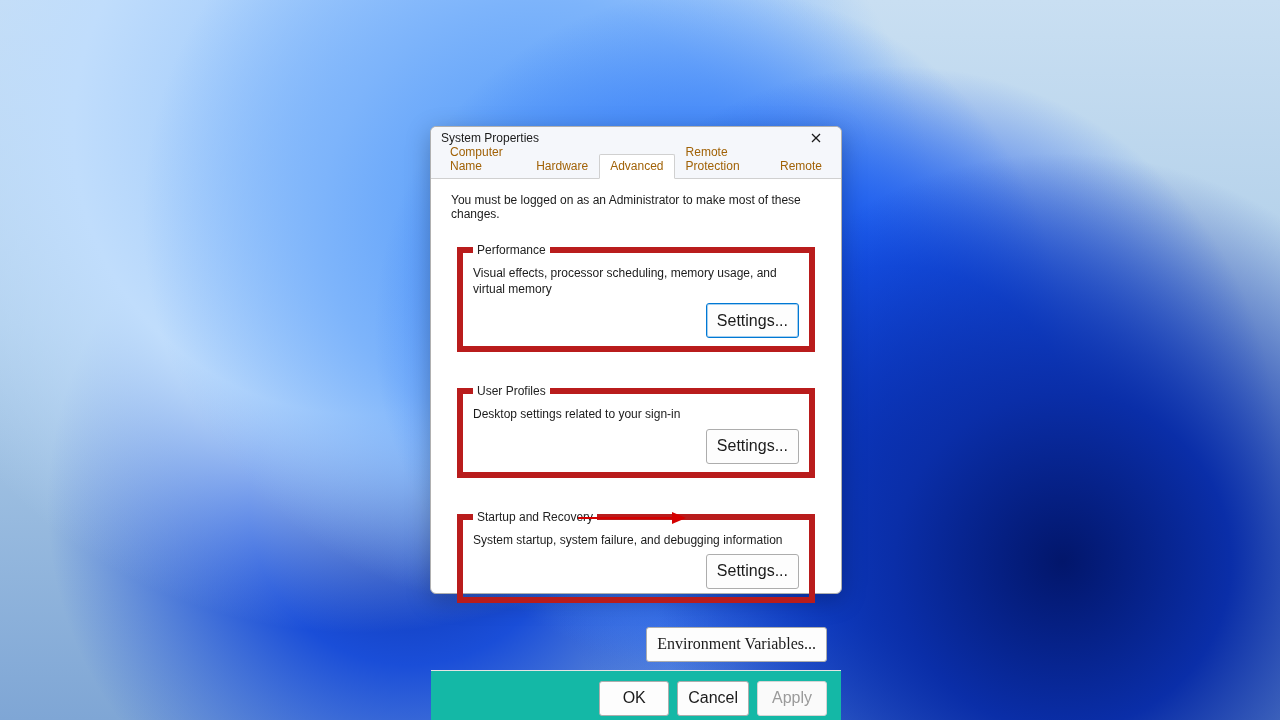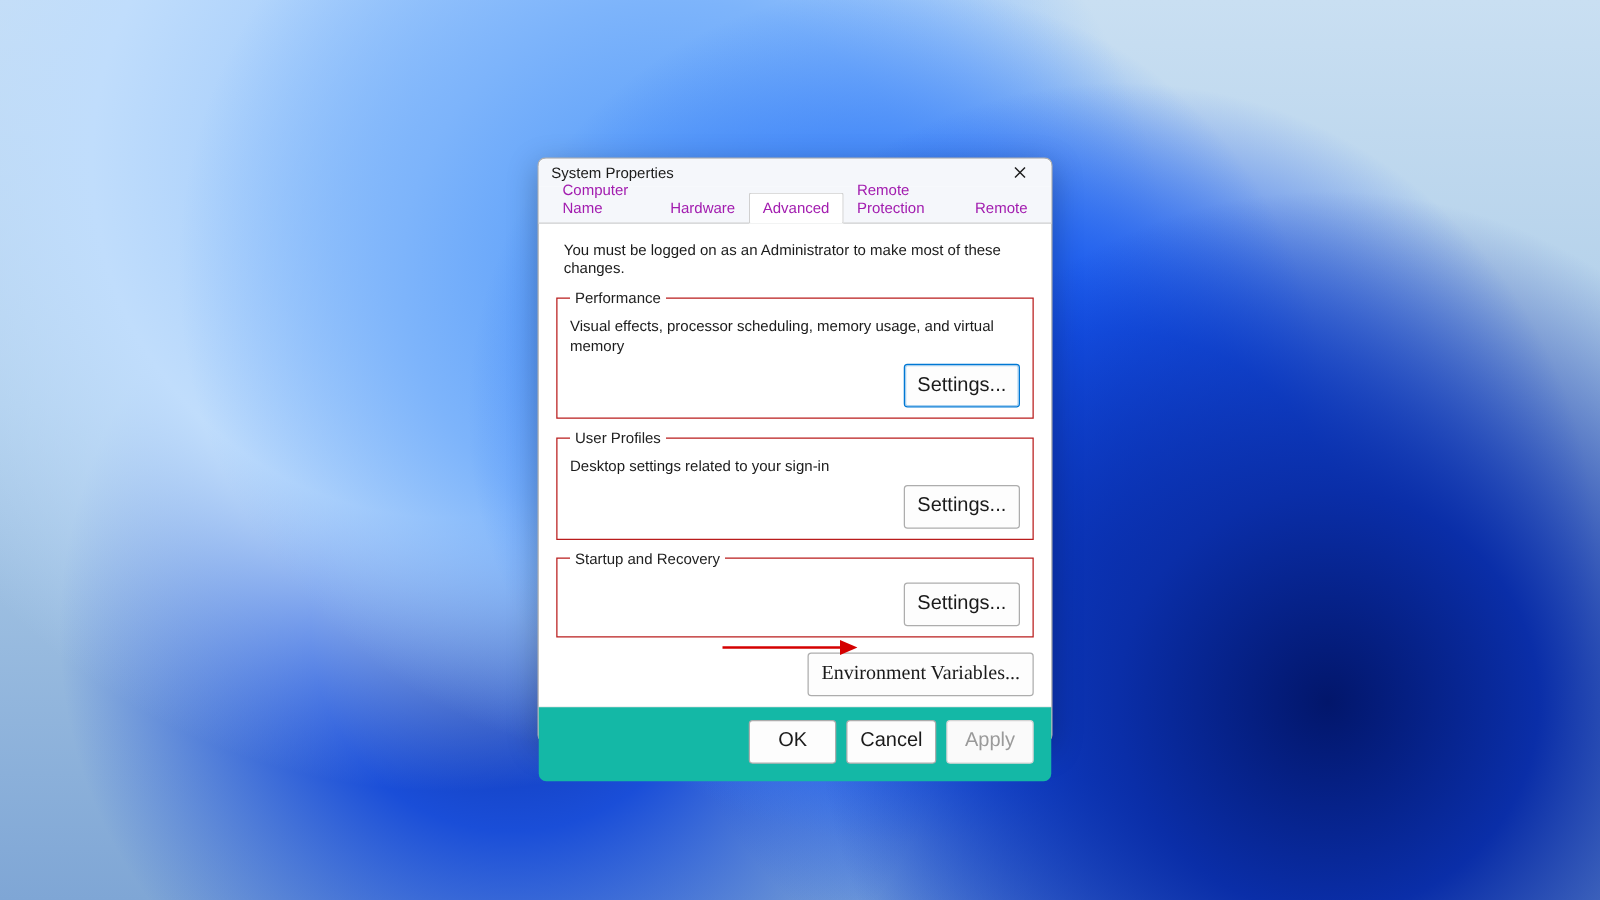--- a/index.html
+++ b/index.html
@@ -72,21 +72,21 @@
     gap: 0;
     padding: 8px 8px 0 8px;
     background: #f5f7fb;
     border-bottom: 1px solid #d0d0d0;
     height: 30px;
     box-sizing: border-box;
   }
   .tab {
     padding: 4px 10px 5px 10px;
     font-size: 12px;
-    color: #a21caf;
+    color: #a16207;
     position: relative;
     top: 1px;
     border: 1px solid transparent;
     cursor: default;
   }
   .tab.active {
     background: #ffffff;
     border: 1px solid #d0d0d0;
     border-bottom: 1px solid #ffffff;
     border-radius: 2px 2px 0 0;
@@ -99,22 +99,22 @@
     flex-direction: column;
     gap: 8px;
   }
 
   .admin-note {
     padding: 4px 6px 2px 6px;
     font-size: 12px;
   }
 
   fieldset.group {
-    border: 1px solid #b91c1c;
-    margin: 0;
+    border: 6px solid #b91c1c;
+    margin: 12px;
     padding: 6px 10px 8px 10px;
     position: relative;
   }
   fieldset.group legend {
     padding: 0 4px;
     font-size: 12px;
     color: #222;
   }
   .group-desc {
     font-size: 12px;
@@ -219,20 +219,21 @@
       <fieldset class="group">
         <legend>User Profiles</legend>
         <div class="group-desc">Desktop settings related to your sign-in</div>
         <div class="group-btnrow">
           <button class="win-btn">Settings...</button>
         </div>
       </fieldset>
 
       <fieldset class="group">
         <legend>Startup and Recovery</legend>
+        <div class="group-desc">System startup, system failure, and debugging information</div>
         <div class="group-btnrow">
           <button class="win-btn">Settings...</button>
         </div>
       </fieldset>
 
       <div class="envrow">
         <button class="win-btn" style="min-width:130px;font-family:Liberation Serif, serif;">Environment Variables...</button>
       </div>
 
     </div>

